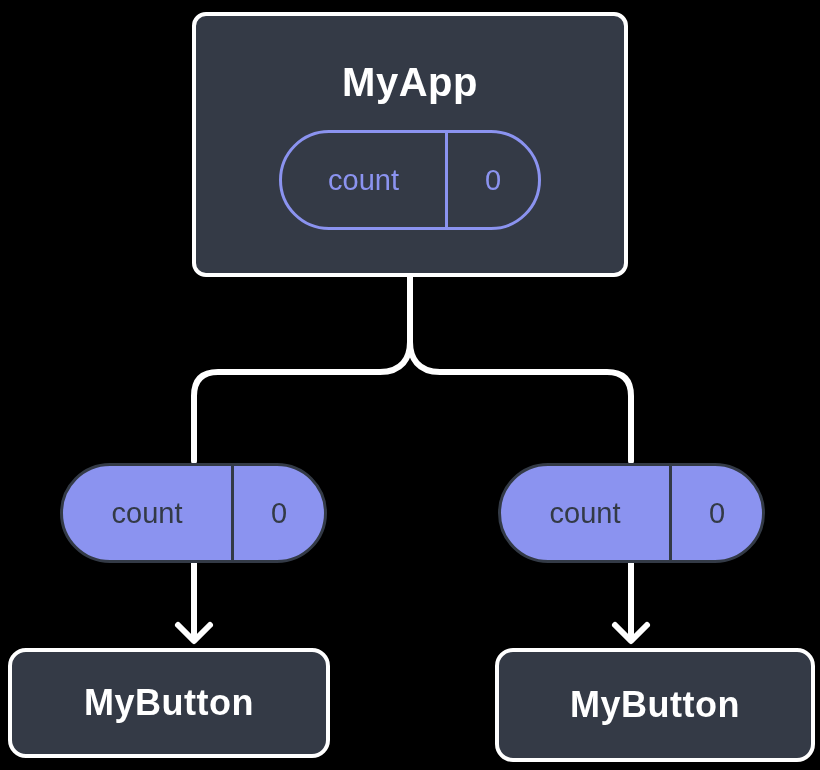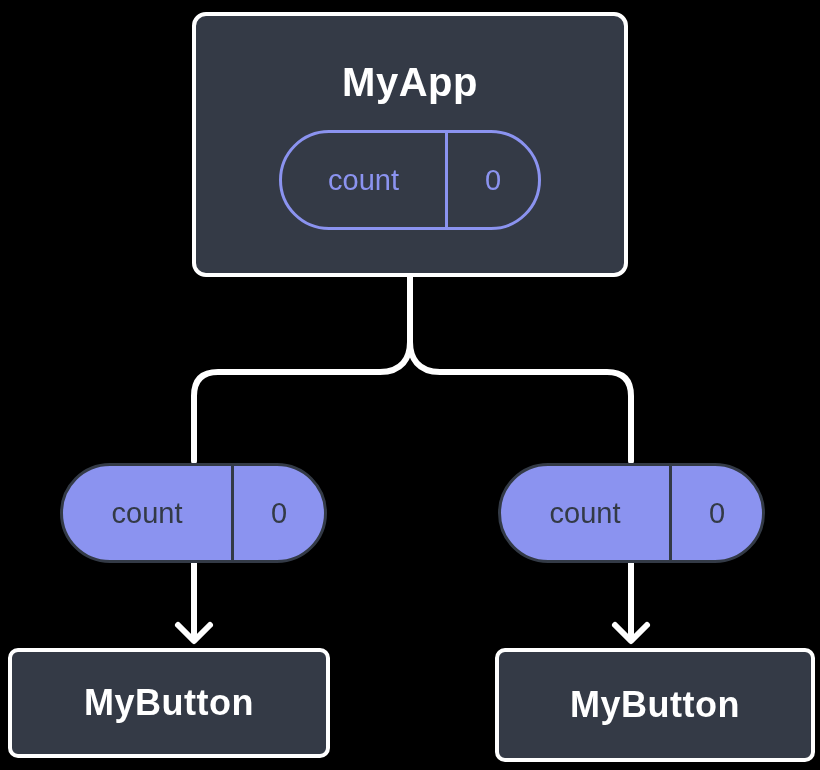--- a/index.html
+++ b/index.html
@@ -93,21 +93,21 @@
     top: 463px;
     background: var(--accent);
     border: 3px solid var(--text-on-accent);
   }
   .prop-pill .cell { color: var(--text-on-accent); }
   .prop-pill .divider { width: 3px; background: var(--text-on-accent); }
   .prop-pill.left { left: 60px; }
   .prop-pill.right { left: 498px; }
 
   .button-node {
-    border-radius: 10px;
+    border-radius: 18px;
     display: flex;
     align-items: center;
     justify-content: center;
   }
   .button-node.left { left: 8px; top: 648px; width: 322px; height: 110px; }
   .button-node.right { left: 495px; top: 648px; width: 320px; height: 114px; }
   .button-title {
     color: var(--text-light);
     font-size: 36px;
     font-weight: 700;

